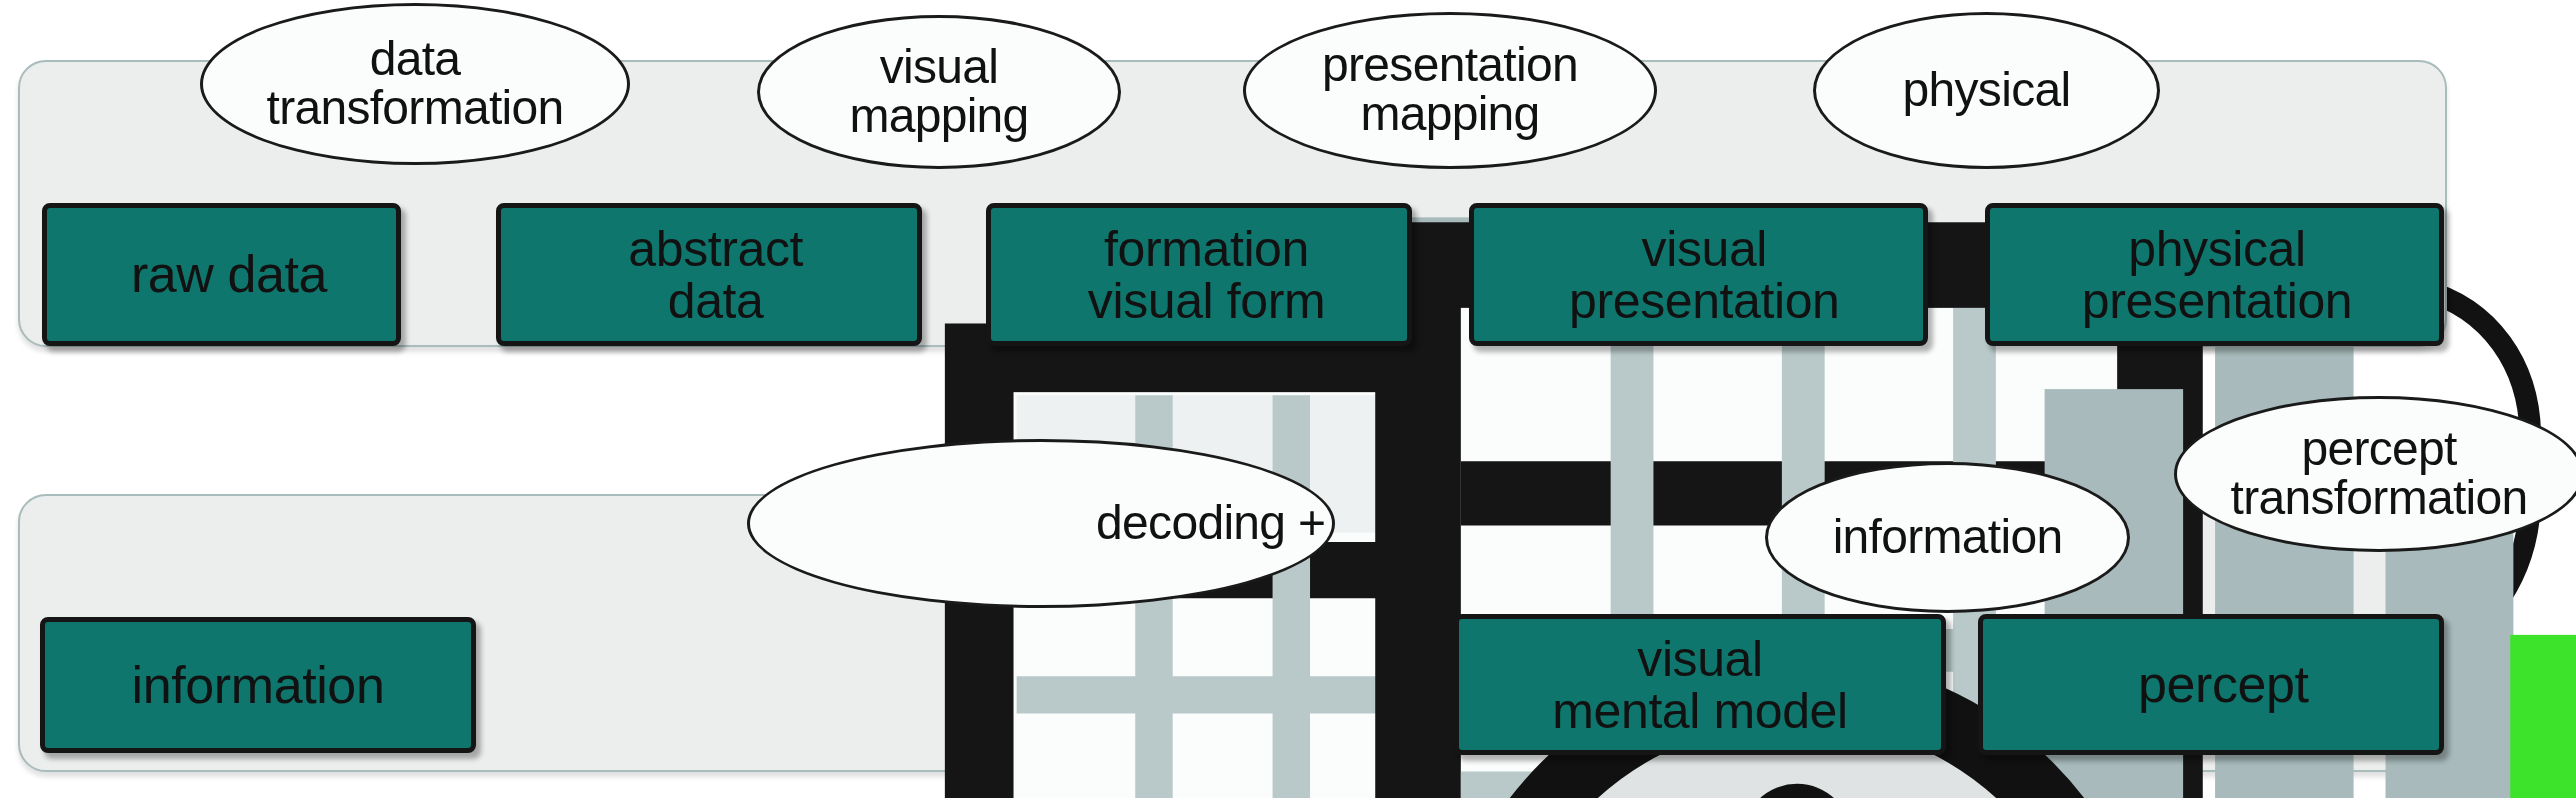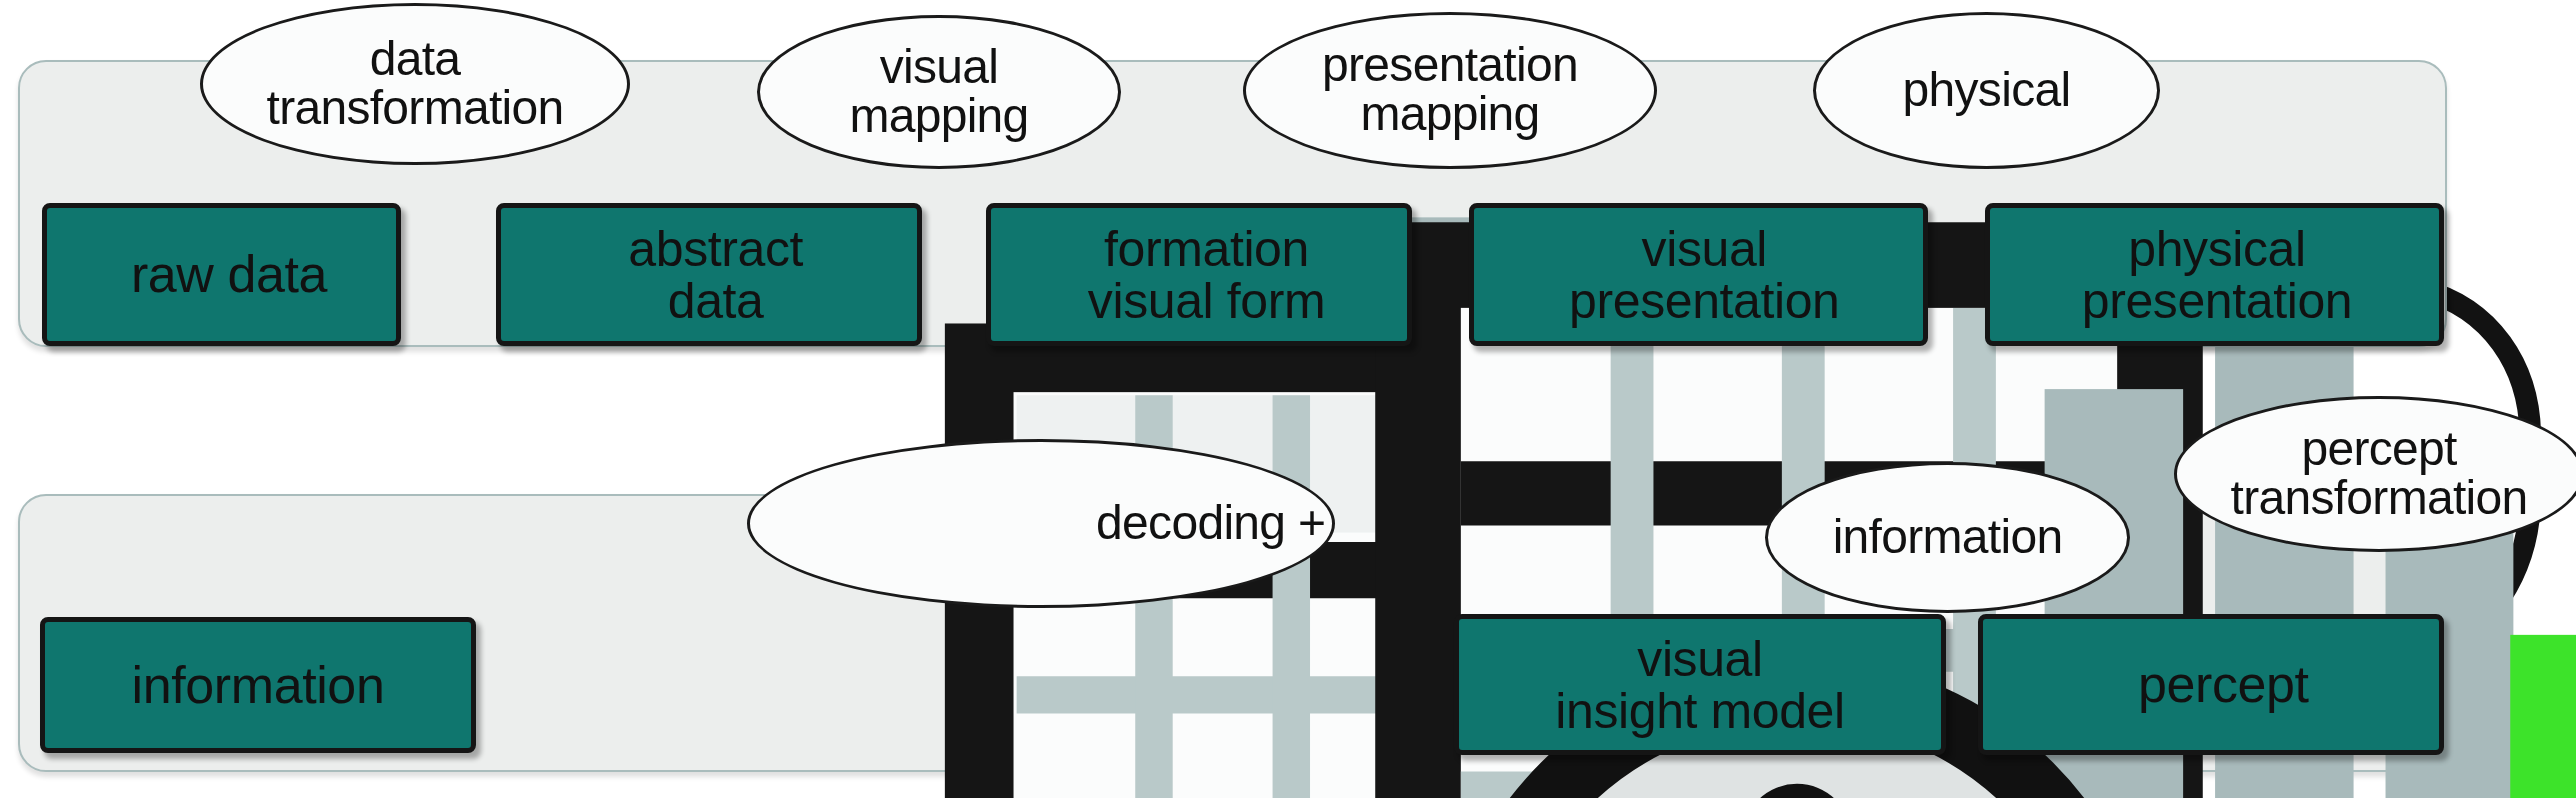--- a/index.html
+++ b/index.html
@@ -163,21 +163,21 @@
         <circle cx="80" cy="80" r="66" fill="#dfe3e3" stroke="#111" stroke-width="13"></circle>
         <circle cx="80" cy="44" r="11" fill="#111"></circle>
         <path d="M62,64 L88,64 L88,112 L98,112 L98,124 L58,124 L58,112 L70,112 L70,76 L62,76 Z" fill="#111"></path>
       </svg>
     </span>
   </div>
 
   <div class="node" style="left:1454px;top:614px;width:482px;height:131px;">
     <span class="lbl two">
       <span>visual</span><br>
-      <span>insight model</span>
+      <span>mental model</span>
     </span>
   </div>
 
   <div class="node" style="left:1978px;top:614px;width:456px;height:131px;">
     <span class="lbl" style="padding-left:33px;">percept</span>
     <span class="icon" style="margin-right:8.3px;">
       <svg width="141" height="130" viewBox="0 0 170 156">
         <path d="M22,80 C60,30 120,26 156,40 C122,62 74,100 22,80 Z" fill="#fdfdfd" stroke="#111" stroke-width="12" stroke-linejoin="round"></path>
         <path d="M22,80 C62,126 122,130 158,116 C124,96 74,60 22,80 Z" fill="#fdfdfd" stroke="#111" stroke-width="12" stroke-linejoin="round"></path>
         <ellipse cx="128" cy="78" rx="24" ry="38" fill="#3de32a"></ellipse>

